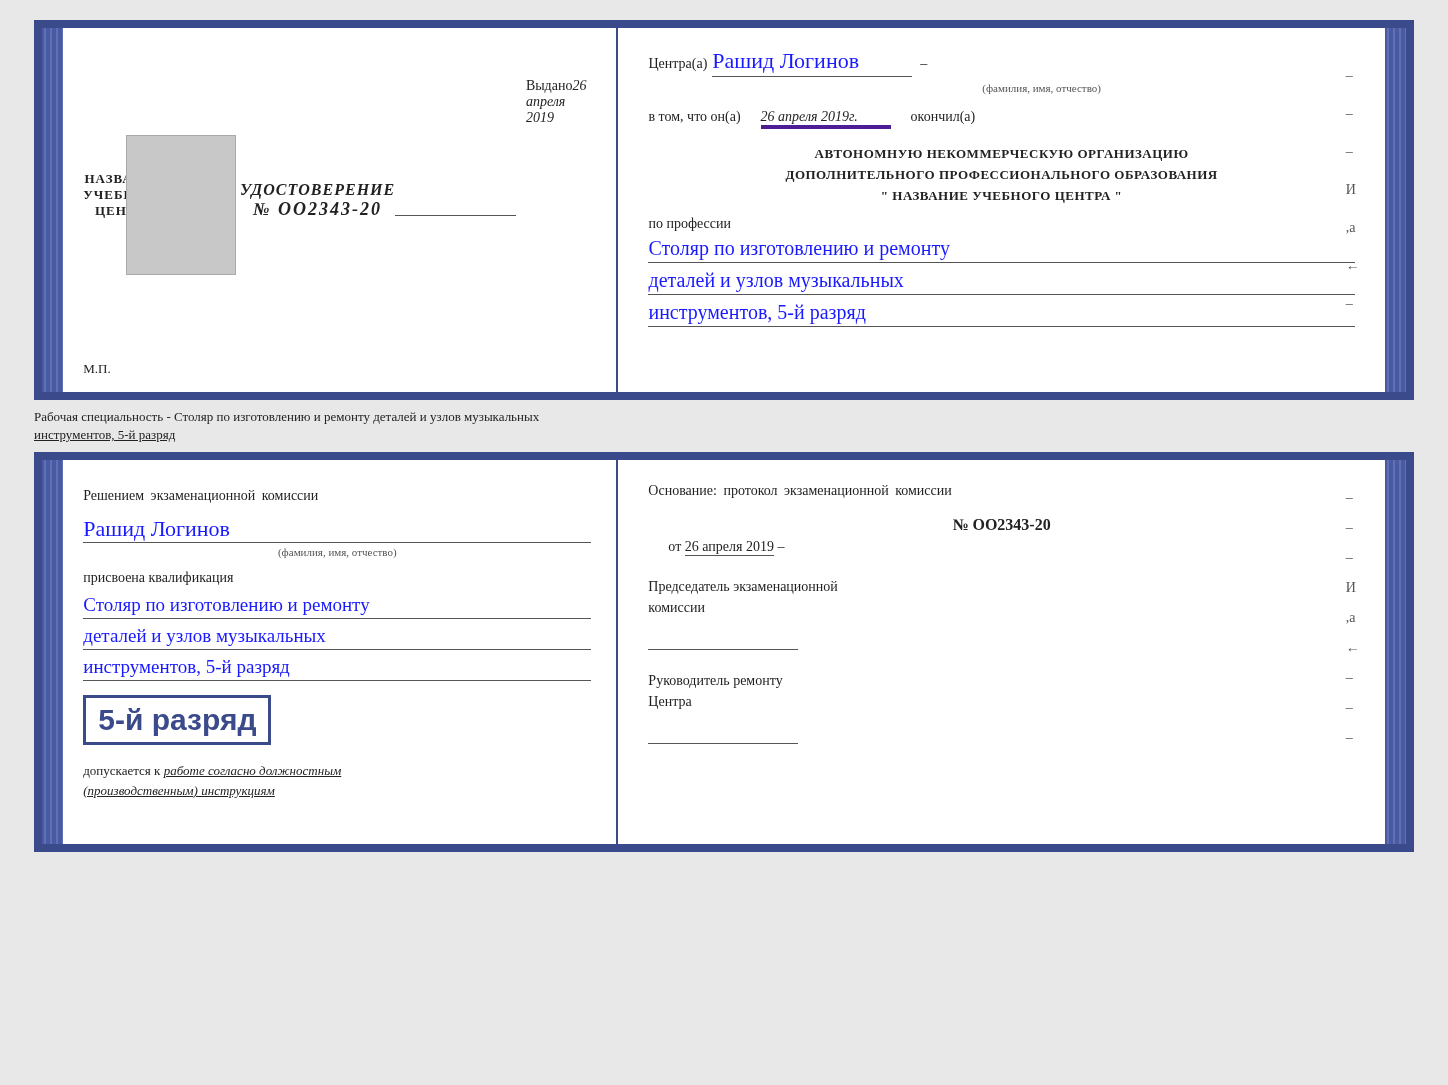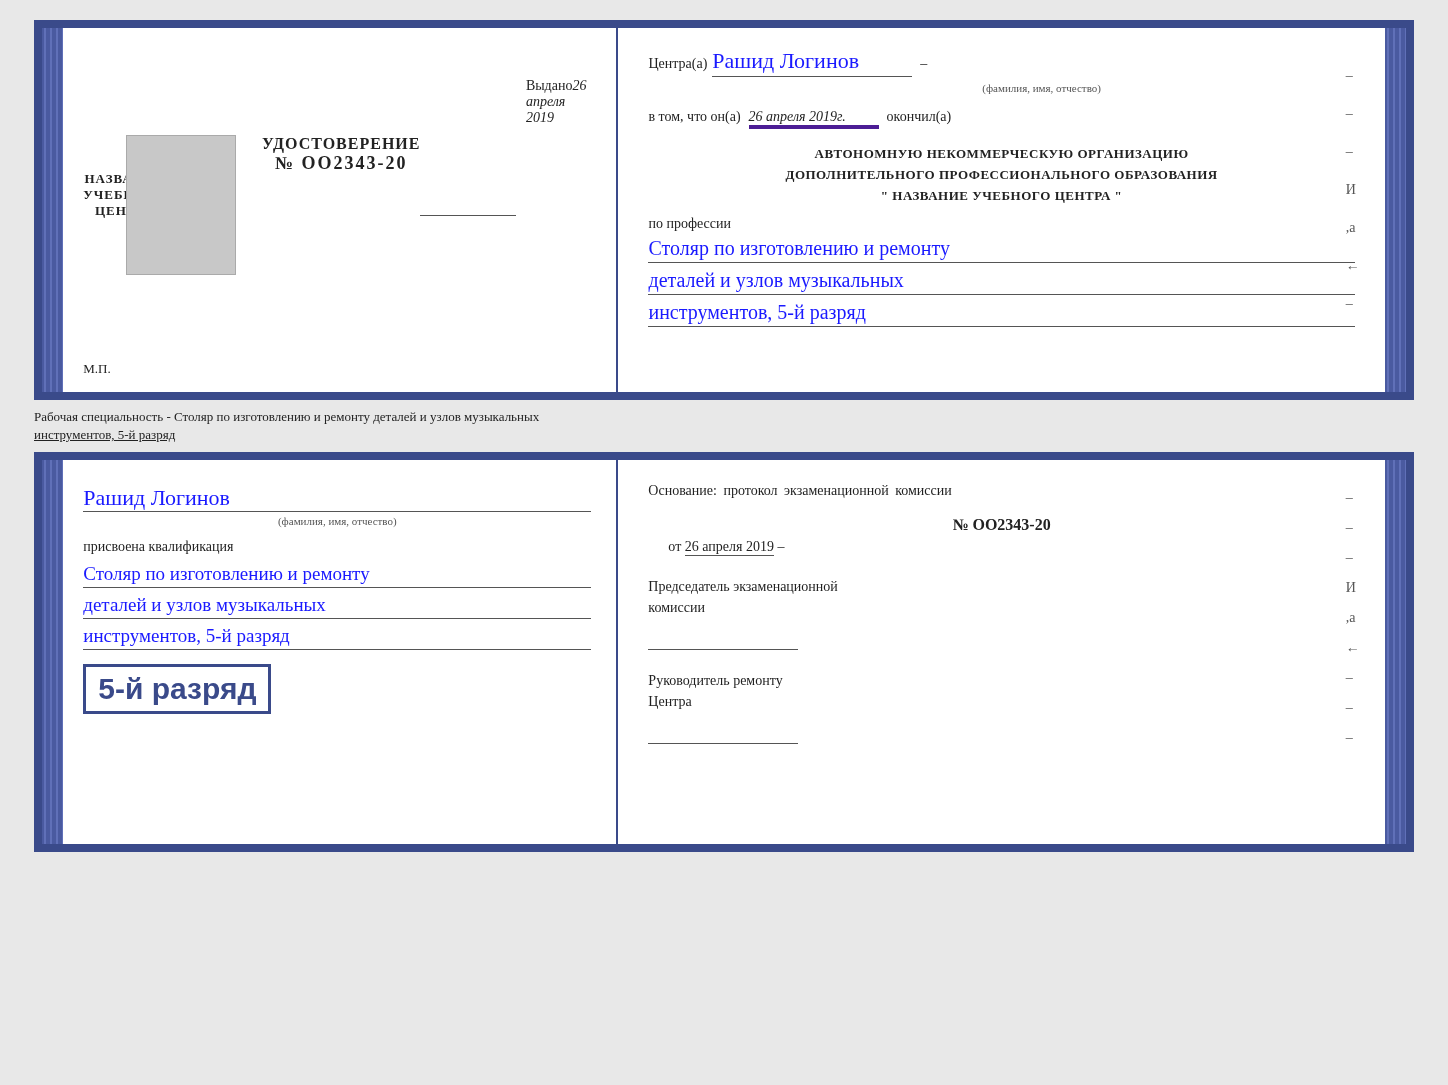--- a/index.html
+++ b/index.html
@@ -149,21 +149,21 @@
       margin-left: 80px;
       margin-bottom: 15px;
     }
 
     .vtom-line {
       font-size: 14px;
       color: #222;
       margin-bottom: 15px;
       display: flex;
       align-items: baseline;
-      gap: 8px;
+      gap: 20px;
     }
     .vtom-line .date-italic {
       font-style: italic;
       border-bottom: 4px solid #4c1d95;
       padding-bottom: 0;
       min-width: 130px;
     }
 
     .org-block {
       text-align: center;
@@ -383,21 +383,21 @@
 <div class="page-container">
 
   <div class="document-top">
     <div class="doc-spine-left"></div>
 
     <div class="doc-left-panel">
       <div class="school-name-top">НАЗВАНИЕ УЧЕБНОГО ЦЕНТРА</div>
 
       <div style="display:flex; width:100%;">
         <div class="photo-placeholder"></div>
-        <div style="flex:1; display:flex; flex-direction:column; align-items:center; justify-content:flex-start; padding-left:26px;">
+        <div style="flex:1; display:flex; flex-direction:column; align-items:center; justify-content:center; padding-left:4px;font-style:italic;">
           <div class="udostoverenie-block">
             <div class="title">УДОСТОВЕРЕНИЕ</div>
             <div class="number">№ OO2343-20</div>
           </div>
         </div>
       </div>
 
       <div style="width:100%; border-bottom:1px solid #555; margin: 10px 0;"></div>
 
       <div class="vydano-line">
@@ -450,34 +450,40 @@
 
   <div class="specialnost-text">
     <span>Рабочая специальность - Столяр по изготовлению и ремонту деталей и узлов музыкальных</span><br>
     <span class="underline">инструментов, 5-й разряд</span>
   </div>
 
   <div class="document-bottom">
     <div class="doc-spine-left"></div>
 
     <div class="doc-left-panel-bottom">
+      <div class="resheniem-text">Решением экзаменационной комиссии</div>
 
       <span class="rashid-name-bottom">Рашид Логинов</span>
       <div class="fio-caption-bottom">(фамилия, имя, отчество)</div>
 
       <div class="prisvoena-text">присвоена квалификация</div>
 
       <span class="prof-handwritten-bottom">Столяр по изготовлению и ремонту</span>
       <span class="prof-handwritten-bottom">деталей и узлов музыкальных</span>
       <span class="prof-handwritten-bottom">инструментов, 5-й разряд</span>
 
       <div class="razryad-box">
         <span class="razryad-text">5-й разряд</span>
       </div>
 
+      <div class="dopuskaetsya-line">
+        <span>допускается к</span>
+        <span class="italic-underline">работе согласно должностным</span><br>
+        <span class="italic-underline">(производственным) инструкциям</span>
+      </div>
     </div>
 
     <div class="doc-right-panel-bottom">
       <div class="osnovanie-text">Основание: протокол экзаменационной комиссии</div>
 
       <div class="protocol-number">№ OO2343-20</div>
 
       <div class="ot-line">
         <span>от</span>
         <span class="ot-date hline">26 апреля 2019</span>

